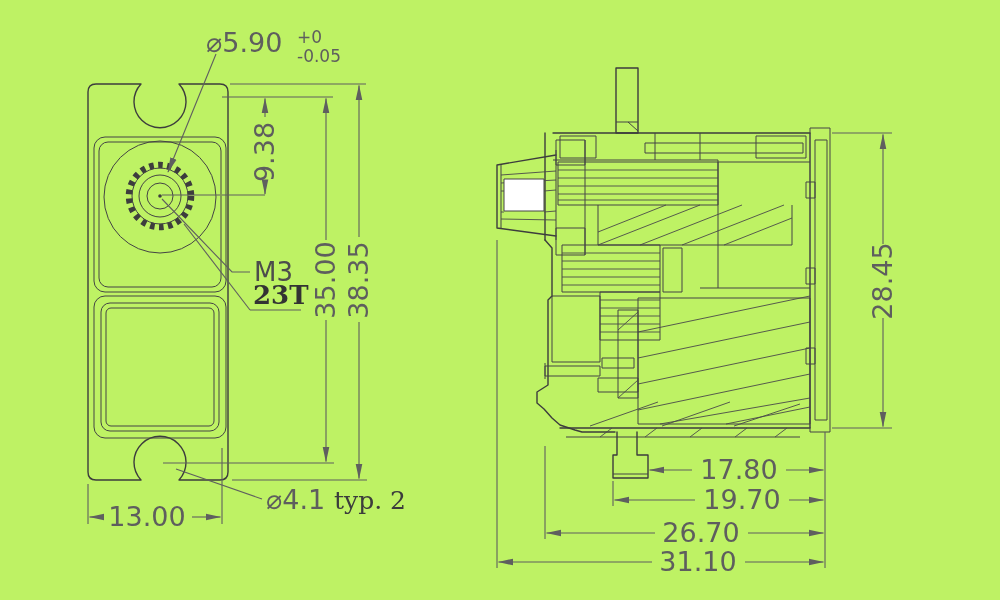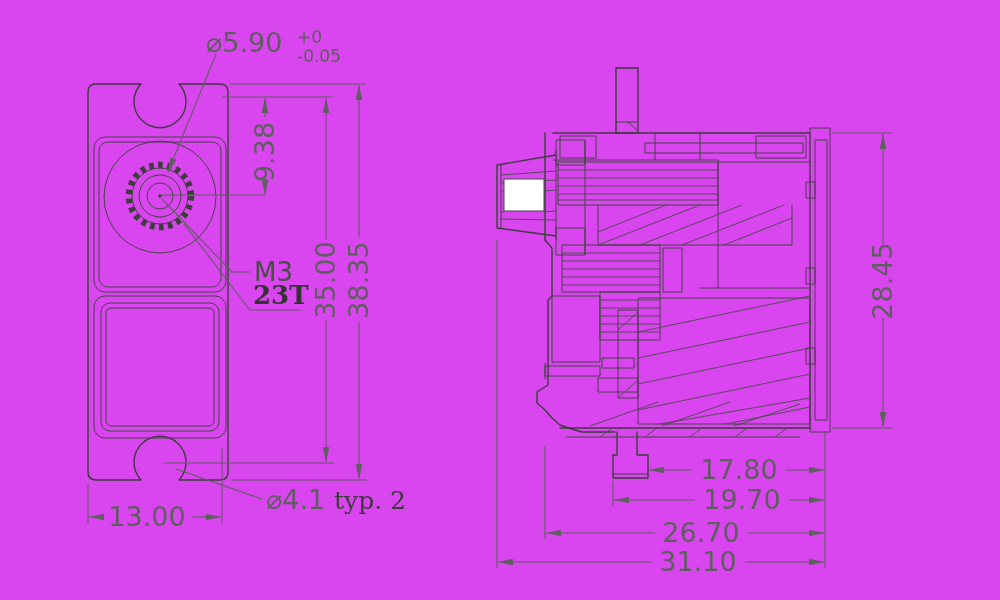--- a/index.html
+++ b/index.html
@@ -1,16 +1,16 @@
 <!DOCTYPE html>
 <html><head>
 <meta charset="utf-8">
 <style>
   html,body{margin:0;padding:0;background:#ffffff;}
-  .stage{position:relative;width:1000px;height:600px;background:#d946ef;overflow:hidden;}
+  .stage{position:relative;width:1000px;height:600px;background:#bef264;overflow:hidden;}
   svg{display:block;}
   .ln  {stroke:#3d3d3d;stroke-width:1.4;fill:none;stroke-linejoin:round;stroke-linecap:round;}
   .ln2 {stroke:#444444;stroke-width:1;fill:none;stroke-linejoin:round;}
   .thin{stroke:#4a4a4a;stroke-width:0.9;fill:none;}
   .dimln{stroke:#5f5f5f;stroke-width:1.1;fill:none;}
   .dim{font-family:"DejaVu Sans",sans-serif;font-size:27px;fill:#5e5e5e;}
   .dim-sm{font-family:"DejaVu Sans",sans-serif;font-size:17px;fill:#5e5e5e;}
   .lbl{font-family:"DejaVu Sans",sans-serif;font-size:26px;fill:#4c4c4c;}
   .serif{font-family:"DejaVu Serif",serif;font-size:26px;font-weight:600;fill:#333333;}
   .serif2{font-family:"DejaVu Serif",serif;font-size:25px;fill:#3c3c3c;}

